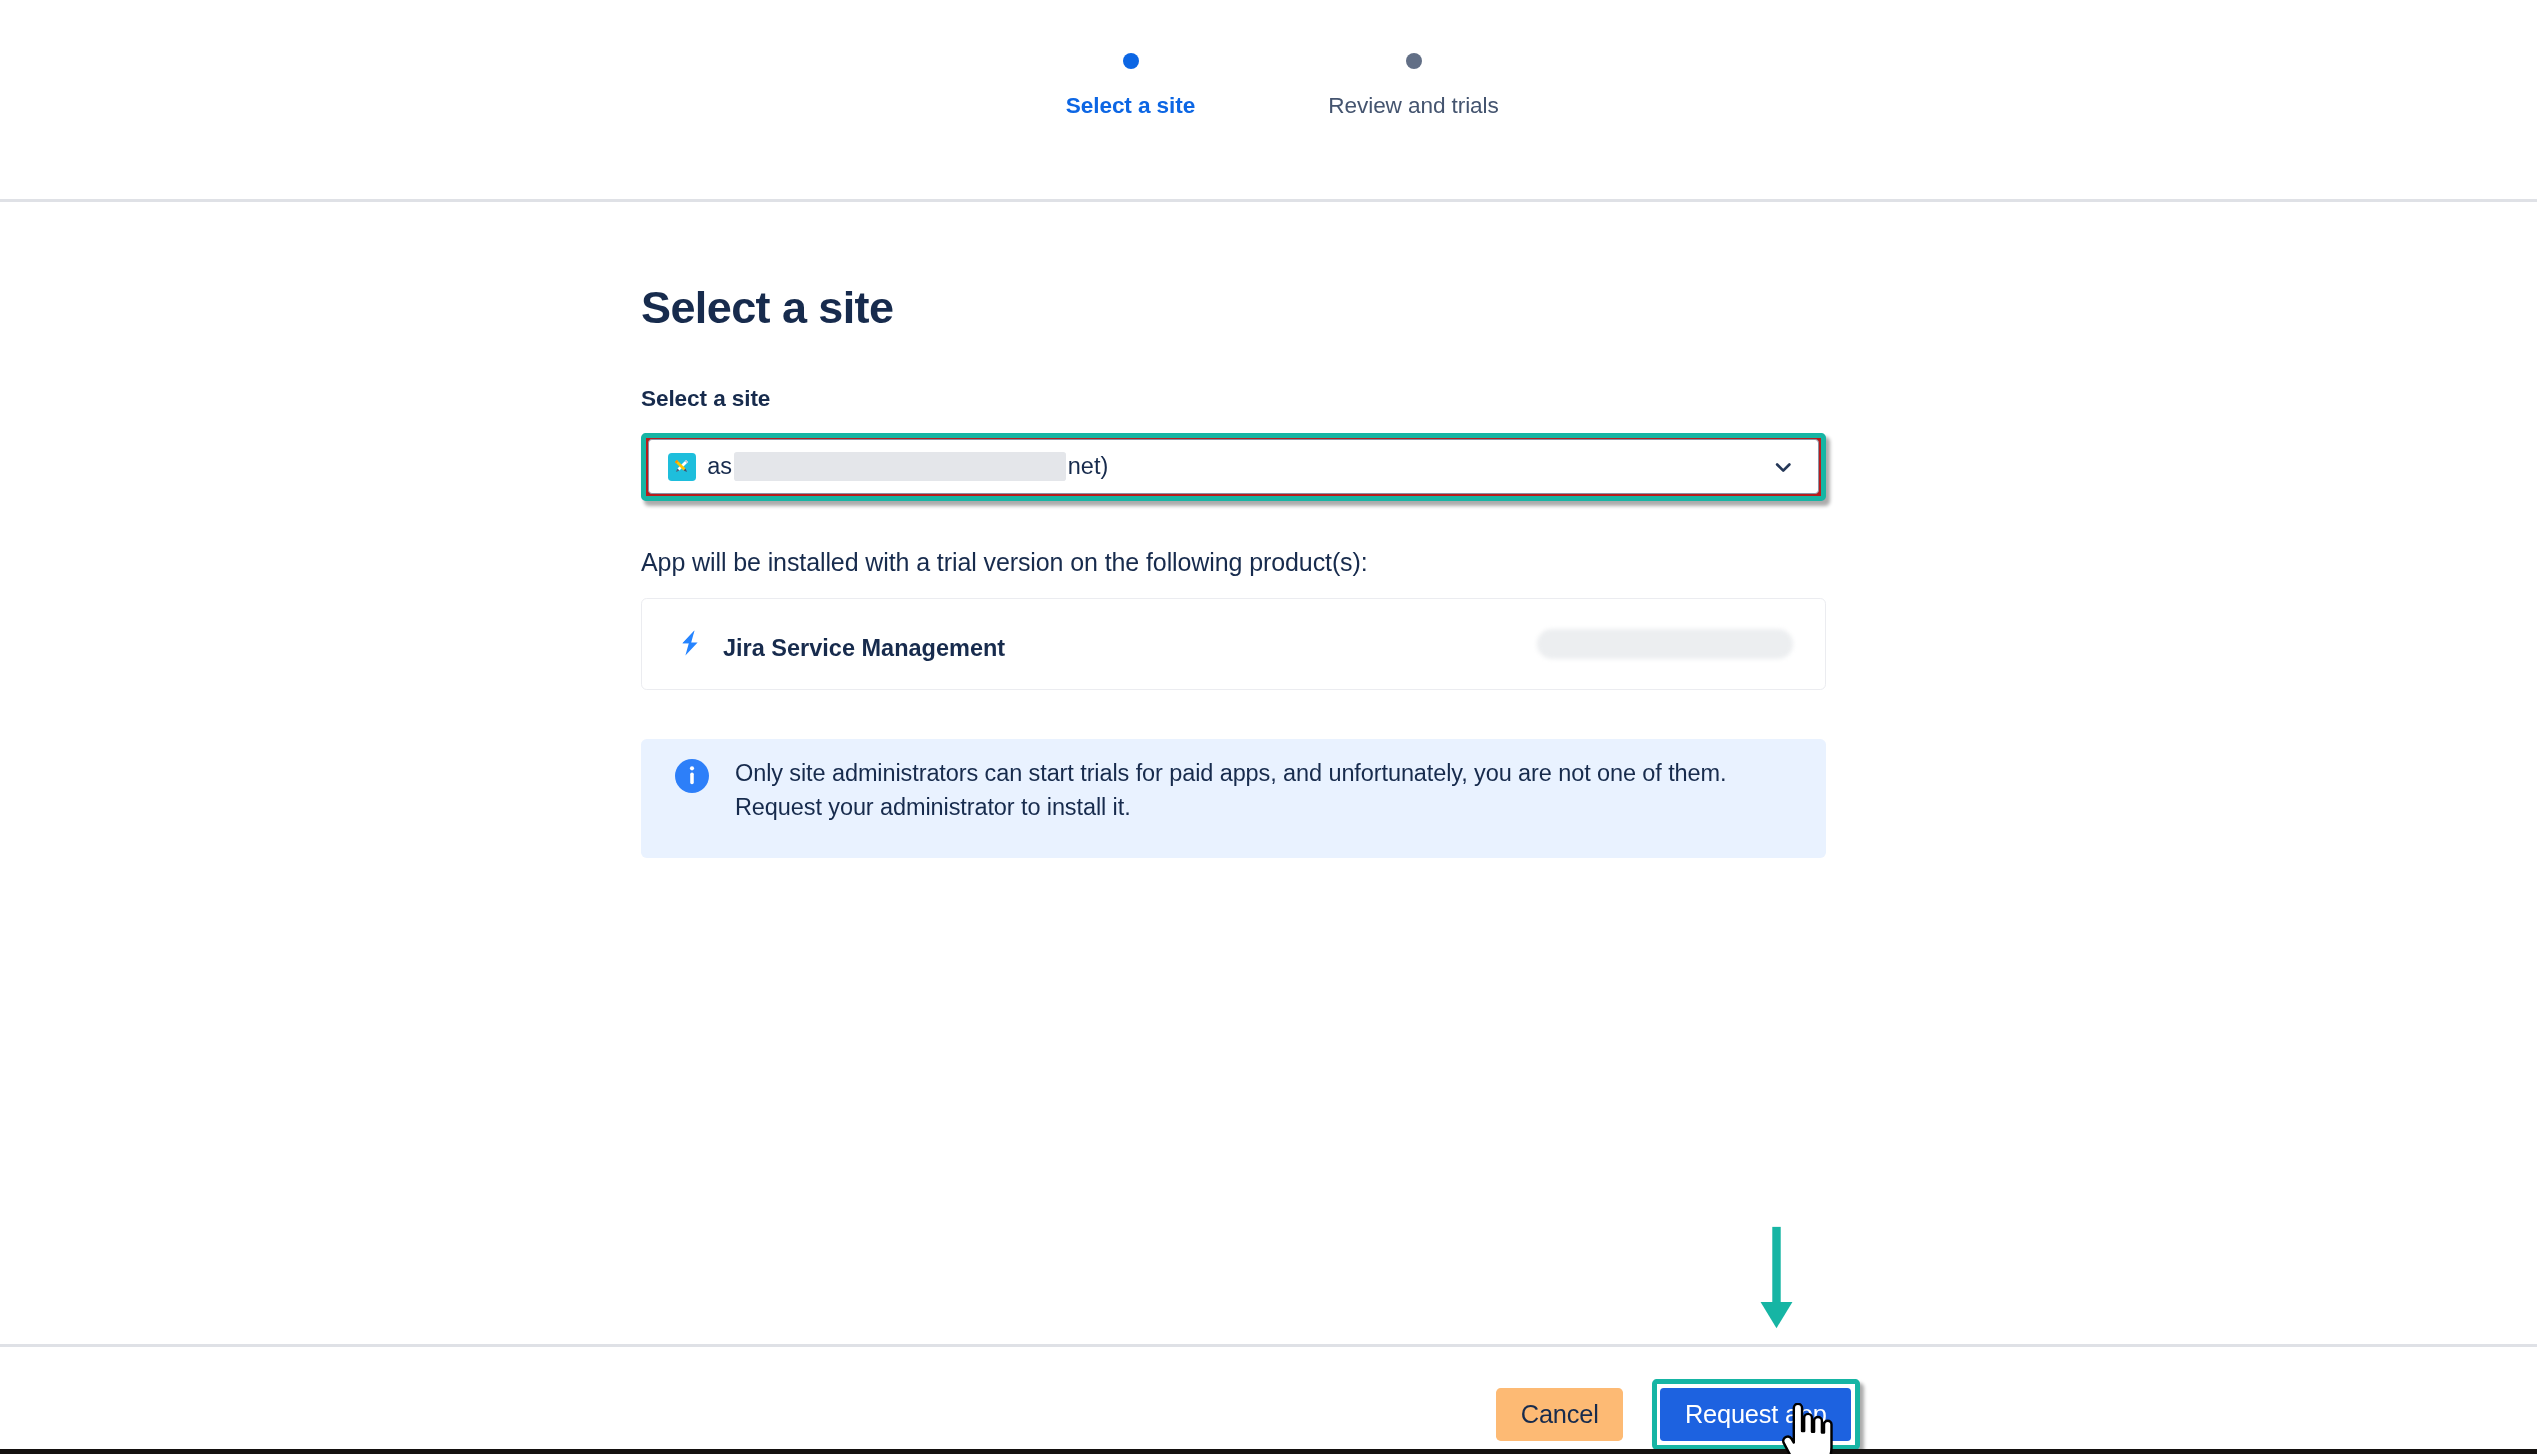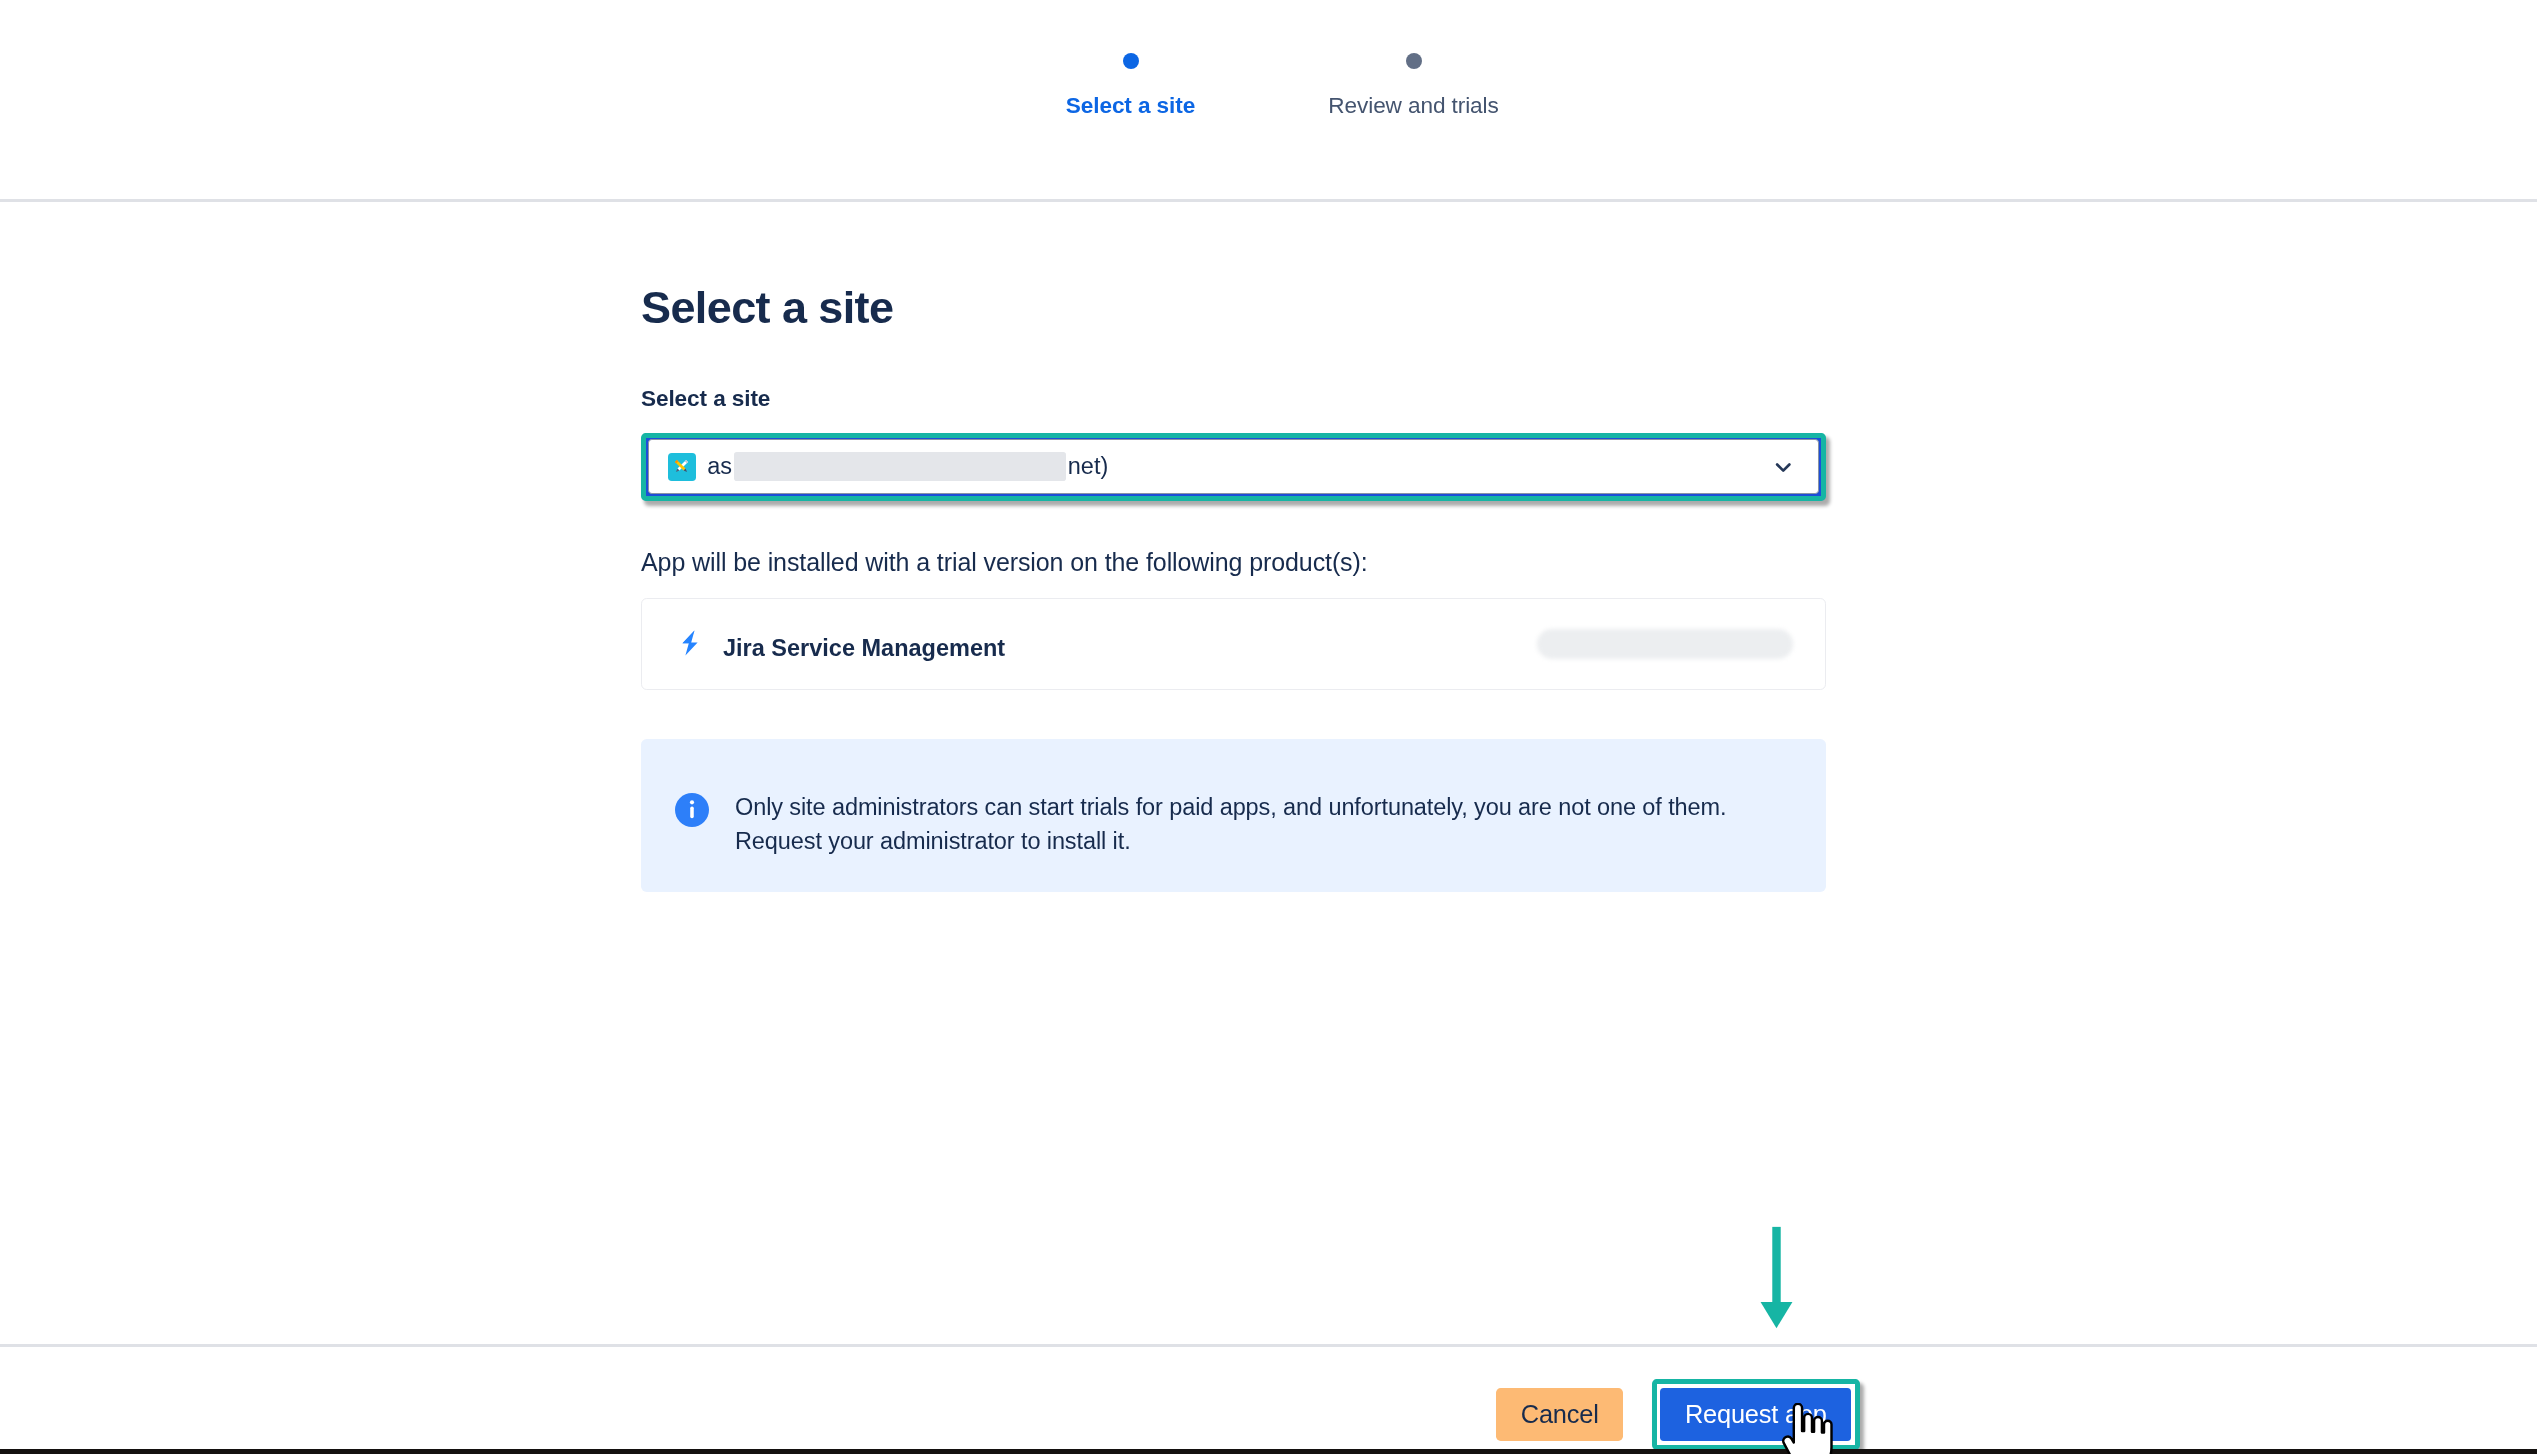--- a/index.html
+++ b/index.html
@@ -54,21 +54,21 @@
     margin:0 0 21px 0;letter-spacing:-0.1px;
   }
 
   
   .select-highlight{
     position:relative;
     border:5.7px solid #16b5a4;
     border-radius:4.7px;
     padding:1.9px;
     box-shadow:3.8px 4.7px 3.8px rgba(0,0,0,0.33);
-    background:#1d4ed8;
+    background:#b91c1c;
     width:1185px;
     box-sizing:border-box;
   }
   .select-box{
     position:relative;
     height:55px;
     border:1.9px solid #8993a4;
     border-radius:3.8px;
     background:#ffffff;
     display:flex;align-items:center;
@@ -124,21 +124,21 @@
     filter:blur(2.3px);
   }
 
   
   .info-banner{
     width:1185px;
     margin-top:49px;
     background:#e9f2ff;
     border-radius:5.7px;
     display:flex;
-    padding:52px 30px 34px 34px;
+    padding:18px 30px 34px 34px;
     box-sizing:border-box;
     gap:26px;
   }
   .info-icon{
     width:34px;height:34px;border-radius:50%;
     background:#2d7ff9;flex:0 0 auto;
     display:flex;align-items:center;justify-content:center;
     margin-top:1.9px;
   }
   .info-text{

